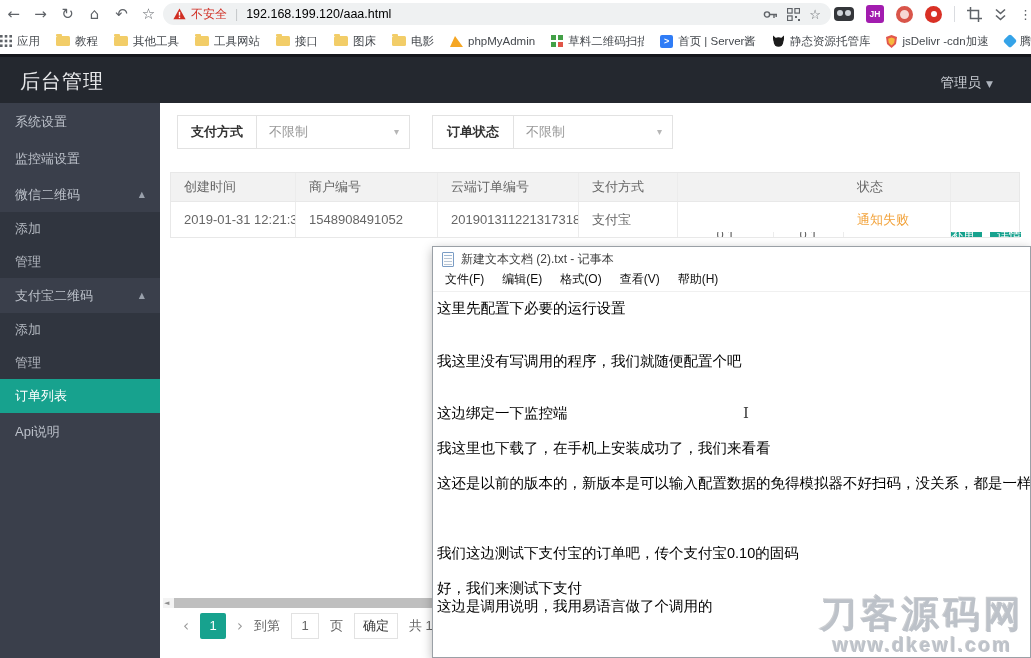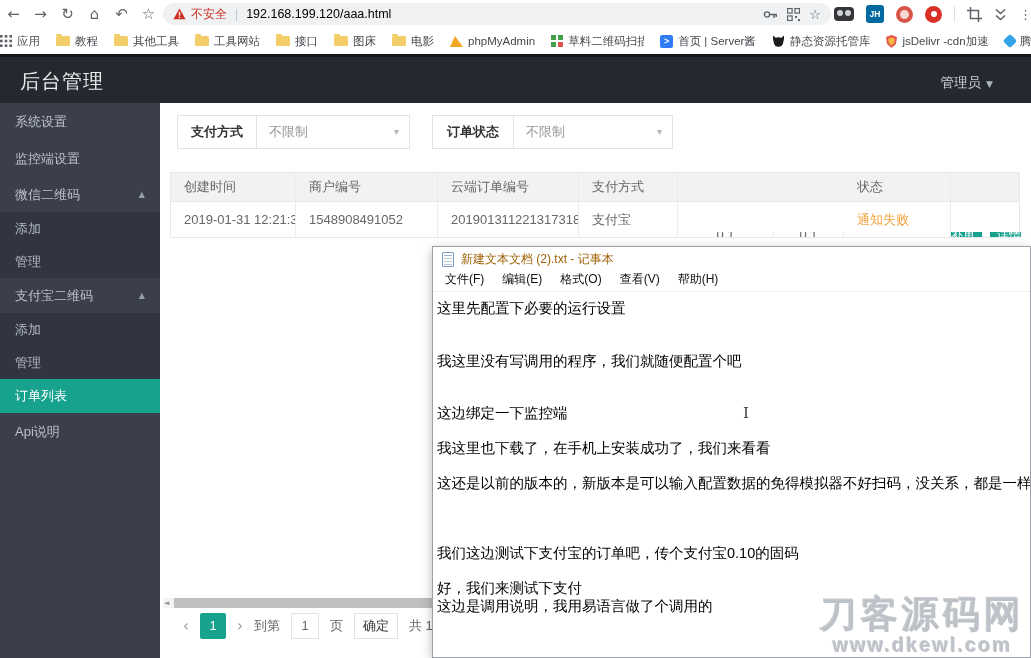--- a/index.html
+++ b/index.html
@@ -16,21 +16,21 @@
           border-radius:12px; display:flex; align-items:center; padding:0 10px; }
   .addr-warning { color:#d02e23; font-size:12px; margin-left:5px; }
   .addr-sep { color:#c4c7ca; margin:0 8px; font-size:12px; }
   .addr-url { color:#000000; font-size:12.5px; }
   .addr-right { margin-left:auto; display:flex; align-items:center; gap:9px; }
   .ext-row { position:absolute; left:834px; top:0; height:28px; display:flex; align-items:center; gap:12px; }
   .ext-glasses { width:20px; height:14px; background:#34363a; border-radius:4px; position:relative; }
   .ext-glasses:before, .ext-glasses:after { content:""; position:absolute; top:3px; width:6px; height:6px;
      border-radius:50%; background:#cfd3d8; }
   .ext-glasses:before { left:3px; } .ext-glasses:after { right:3px; }
-  .ext-jh { width:18px; height:18px; background:#0369a1; border-radius:3px; color:#fff;
+  .ext-jh { width:18px; height:18px; background:#a21caf; border-radius:3px; color:#fff;
             font-size:8.5px; font-weight:bold; text-align:center; line-height:18px; }
   .ext-ring { width:17px; height:17px; border-radius:50%; border:4.5px solid #d9554a; background:#f6d7d4; }
   .ext-rec { width:17px; height:17px; border-radius:50%; background:#d93025; position:relative; }
   .ext-rec:before { content:""; position:absolute; left:5.5px; top:5.5px; width:6px; height:6px;
      border-radius:50%; background:#fff; }
   .vdiv { width:1px; height:16px; background:#dadce0; }
   .kebab { color:#5f6368; font-size:13px; }
 
   
   .bkbar { position:absolute; left:0; top:28px; width:1031px; height:26px; background:#fff;
@@ -102,21 +102,21 @@
             text-align:right; line-height:24px; padding:0 8px; cursor:default; }
 
   
   .notepad { position:absolute; left:432px; top:246px; width:599px; height:412px; background:#fff;
              border:1px solid #9aa0a6; box-shadow:0 3px 10px rgba(0,0,0,.28); z-index:10; }
   .np-titlebar { height:24px; display:flex; align-items:center; padding-left:9px; gap:7px; }
   .np-icon { width:12px; height:15px; background:#fdfdfd; border:1px solid #7a9cc4; border-radius:1px;
              position:relative; flex:none; }
   .np-icon:before { content:""; position:absolute; left:1px; right:1px; top:2px; height:1.5px;
      background:#9db8d4; box-shadow:0 3px 0 #b9c6d4, 0 6px 0 #b9c6d4, 0 9px 0 #b9c6d4; }
-  .np-title { font-size:12px; color:#a16207; }
+  .np-title { font-size:12px; color:#404040; }
   .np-menubar { height:21px; display:flex; font-size:12px; color:#101010;
                 padding-left:3px; border-bottom:1px solid #f0f0f0; }
   .np-menu { padding:0 9px; cursor:default; }
   .np-content { position:relative; height:365px; padding:8px 0 0 4px; font-size:14.5px; color:#000;
                 overflow:hidden; }
   .np-line { height:17.5px; line-height:17.5px; white-space:pre; }
   .np-cursor { position:absolute; left:310px; top:112px; font-family:"DejaVu Serif",serif;
                font-size:15px; color:#3a3a3a; }
 
   

